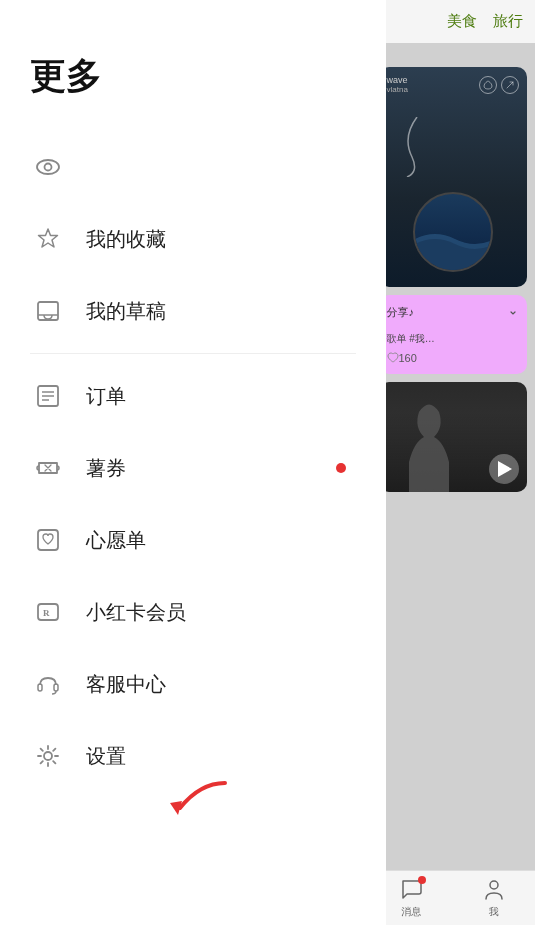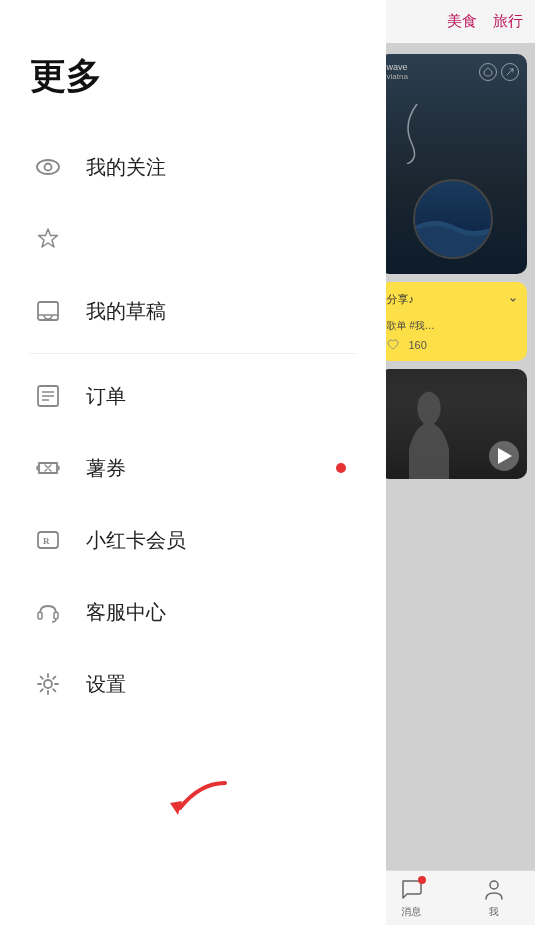--- a/index.html
+++ b/index.html
@@ -95,30 +95,30 @@
     .right-tabs {
       display: flex;
       justify-content: flex-end;
       padding: 10px 8px;
       background: #f5f5f5;
       gap: 8px;
     }
 
     .right-tab {
       font-size: 15px;
-      color: #be185d;
+      color: #4d7c0f;
       padding: 2px 4px;
     }
 
     
     .right-card1 {
       width: 148px;
       height: 220px;
       background: linear-gradient(180deg, #2c3e50 0%, #1a252f 60%, #0d1b2a 100%);
-      margin: 11px auto 0 auto;
+      margin: 24px auto 0 auto;
       border-radius: 10px;
       position: relative;
       overflow: hidden;
       text-decoration: underline;
     }
 
     .card1-top-bar {
       position: absolute;
       top: 8px;
       left: 0;
@@ -130,34 +130,34 @@
     }
 
     .card1-icons {
       display: flex;
       gap: 4px;
     }
 
     
     .right-card2 {
       width: 148px;
-      background: #fde047;
+      background: #f0abfc;
       margin: 8px auto 0 auto;
       border-radius: 10px;
       padding: 10px 8px;
       position: relative;
     }
 
     .card2-likes {
       font-size: 11px;
       color: #555;
       margin-top: 6px;
       display: flex;
       align-items: center;
-      gap: 10px;
+      gap: 0;
     }
 
     
     .right-card3 {
       width: 148px;
       height: 110px;
       background: linear-gradient(180deg, #2a2a2a 0%, #3a3a3a 100%);
       margin: 8px auto 0 auto;
       border-radius: 10px;
       position: relative;
@@ -238,29 +238,29 @@
 
   <div class="menu-list">
 
     <div class="menu-item">
       <div class="icon-wrap">
         <svg width="26" height="26" viewBox="0 0 26 26" fill="none" xmlns="http://www.w3.org/2000/svg">
           <ellipse cx="13" cy="13" rx="11" ry="7" stroke="#888" stroke-width="1.8" fill="none"></ellipse>
           <circle cx="13" cy="13" r="3.5" stroke="#888" stroke-width="1.8" fill="none"></circle>
         </svg>
       </div>
-      <span class="item-label">我的关注</span>
     </div>
 
     <div class="menu-item">
       <div class="icon-wrap">
         <svg width="26" height="26" viewBox="0 0 26 26" fill="none" xmlns="http://www.w3.org/2000/svg">
           <polygon points="13,3 15.5,9.5 22.5,9.5 17,14 19,21 13,17 7,21 9,14 3.5,9.5 10.5,9.5" stroke="#888" stroke-width="1.5" fill="none" stroke-linejoin="round"></polygon>
         </svg>
       </div>
+      <span class="item-label">我的收藏</span>
     </div>
 
     <div class="menu-item">
       <div class="icon-wrap">
         <svg width="26" height="26" viewBox="0 0 26 26" fill="none" xmlns="http://www.w3.org/2000/svg">
           <rect x="3" y="4" width="20" height="18" rx="2" stroke="#888" stroke-width="1.8" fill="none"></rect>
           <line x1="3" y1="17" x2="23" y2="17" stroke="#888" stroke-width="1.5"></line>
           <path d="M9 17 Q9 21 13 21 Q17 21 17 17" stroke="#888" stroke-width="1.5" fill="none"></path>
         </svg>
       </div>
@@ -289,20 +289,29 @@
           <circle cx="4" cy="13" r="0" stroke="#888" stroke-width="1.5" fill="none"></circle>
           <path d="M10 10 L16 16 M10 16 L16 10" stroke="#888" stroke-width="1.3" stroke-linecap="round"></path>
           <path d="M4 11 Q2 11 2 13 Q2 15 4 15" stroke="#888" stroke-width="1.5" fill="none"></path>
           <path d="M22 11 Q24 11 24 13 Q24 15 22 15" stroke="#888" stroke-width="1.5" fill="none"></path>
         </svg>
       </div>
       <span class="item-label">薯券</span>
       <div class="badge-dot"></div>
     </div>
 
+    <div class="menu-item">
+      <div class="icon-wrap">
+        <svg width="26" height="26" viewBox="0 0 26 26" fill="none" xmlns="http://www.w3.org/2000/svg">
+          <rect x="3" y="3" width="20" height="20" rx="3" stroke="#888" stroke-width="1.8" fill="none"></rect>
+          <path d="M8 10 Q8 7 11 7 Q13 7 13 9 Q13 7 15 7 Q18 7 18 10 Q18 13 13 17 Q8 13 8 10Z" stroke="#888" stroke-width="1.3" fill="none"></path>
+        </svg>
+      </div>
+      <span class="item-label">心愿单</span>
+    </div>
 
     <div class="menu-item">
       <div class="icon-wrap">
         <svg width="26" height="26" viewBox="0 0 26 26" fill="none" xmlns="http://www.w3.org/2000/svg">
           <rect x="3" y="5" width="20" height="16" rx="3" stroke="#888" stroke-width="1.8" fill="none"></rect>
           <text x="8" y="17" font-size="9" fill="#888" font-family="serif" font-weight="bold">R</text>
         </svg>
       </div>
       <span class="item-label">小红卡会员</span>
     </div>

